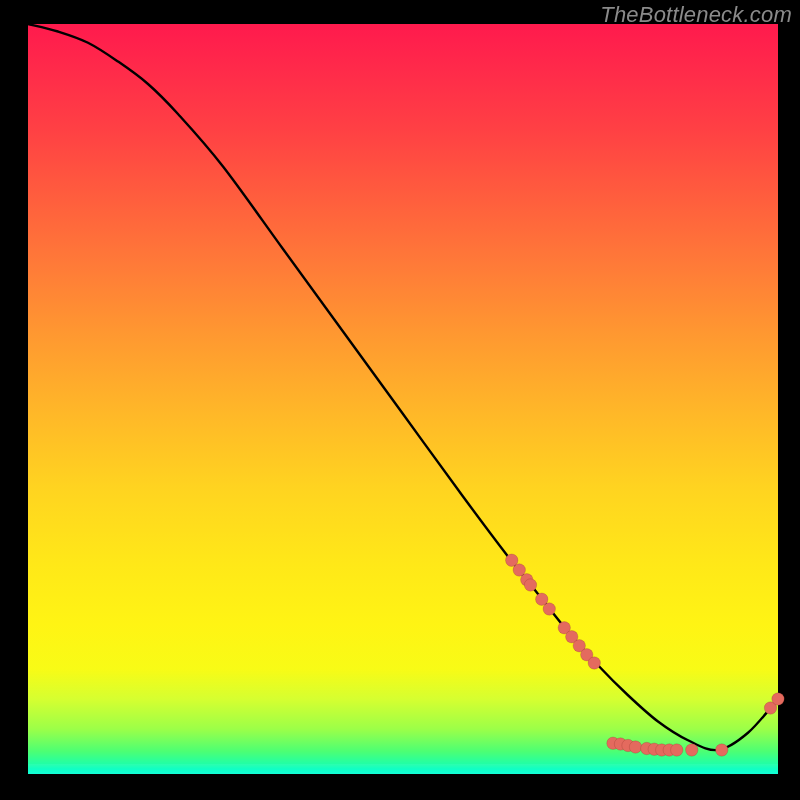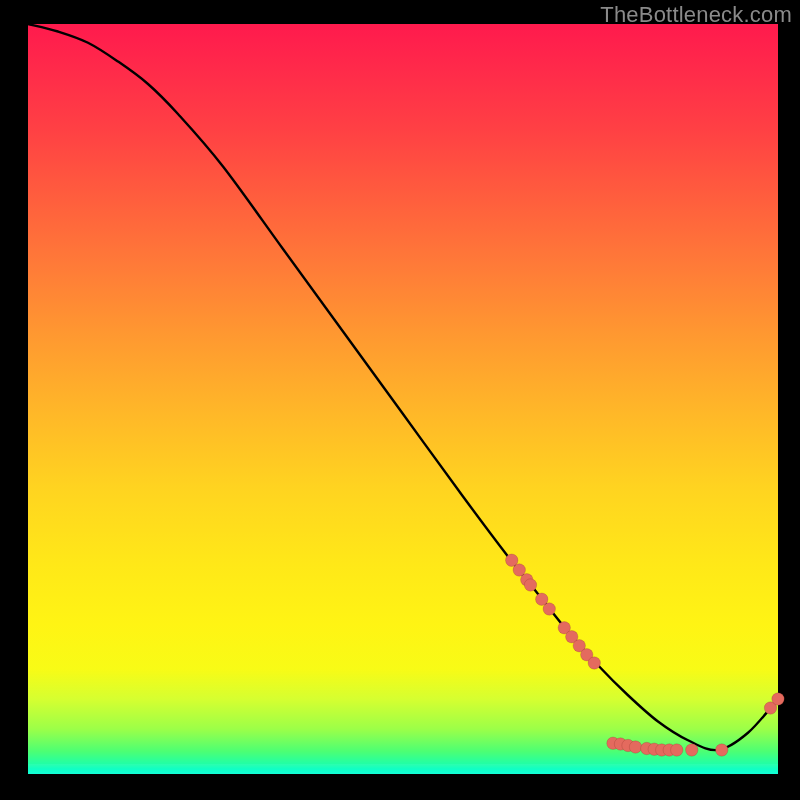--- a/index.html
+++ b/index.html
@@ -2,20 +2,21 @@
 <html><head>
 <meta charset="utf-8">
 <style>
   * { margin: 0; padding: 0; box-sizing: border-box; }
   html, body { width: 800px; height: 800px; background: #000; overflow: hidden; }
   .frame {
     position: relative;
     width: 800px;
     height: 644px;
     background: #000;
+    font-style: italic;
   }
   .plot {
     position: absolute;
     left: 28px;
     top: 24px;
     width: 750px;
     height: 750px;
     background: linear-gradient(to bottom,
       #ff1a4d 0%,
       #ff2a4a 6%,

